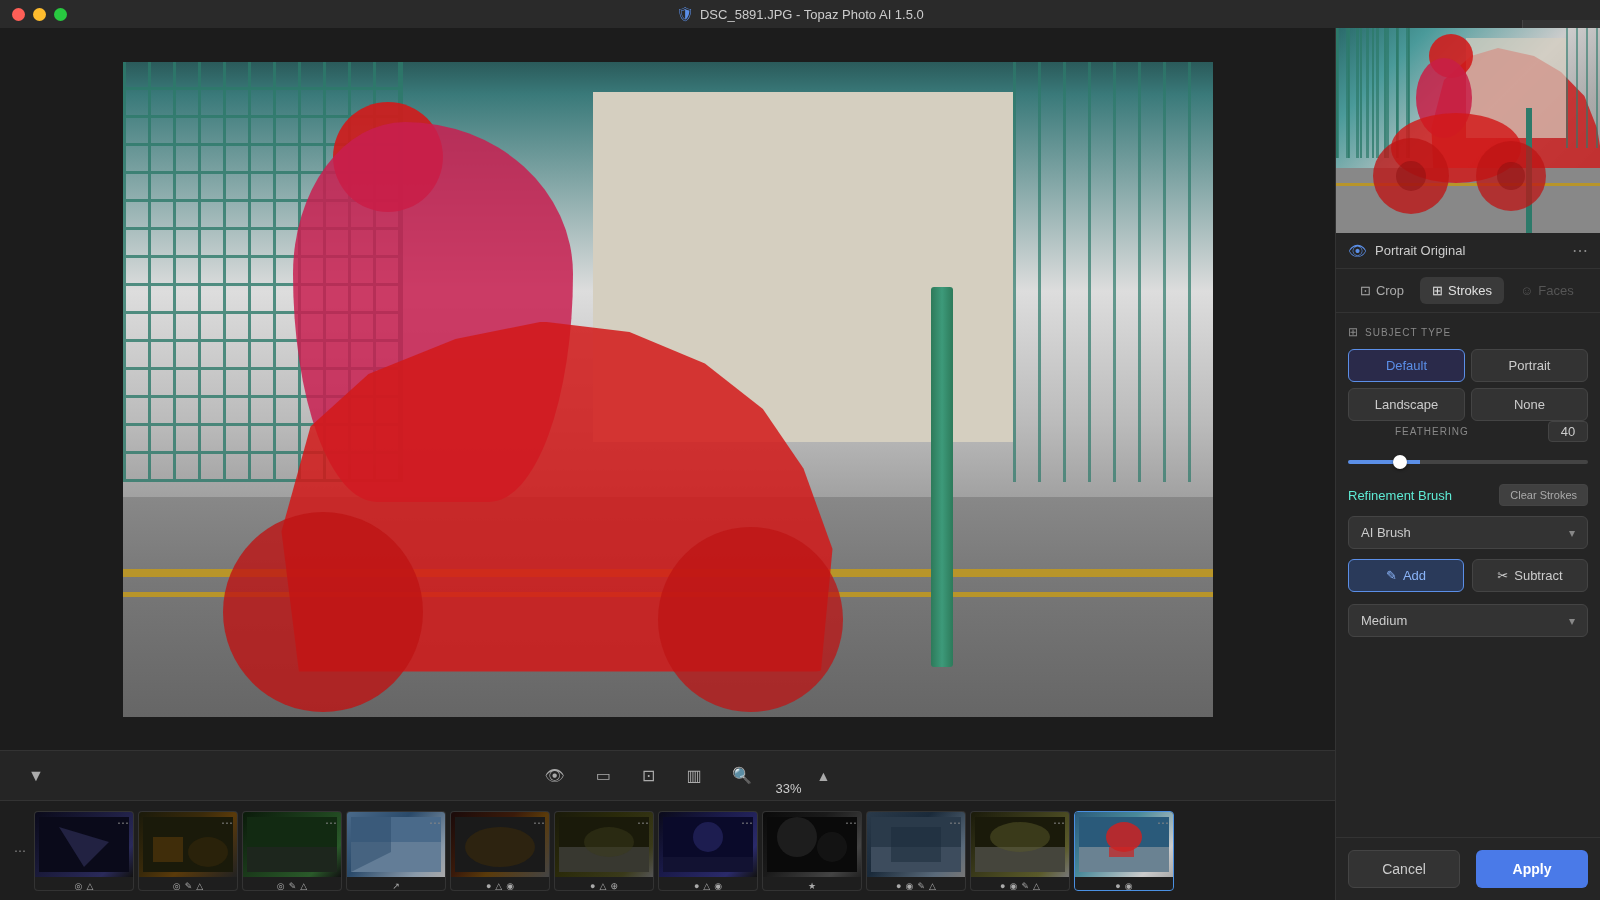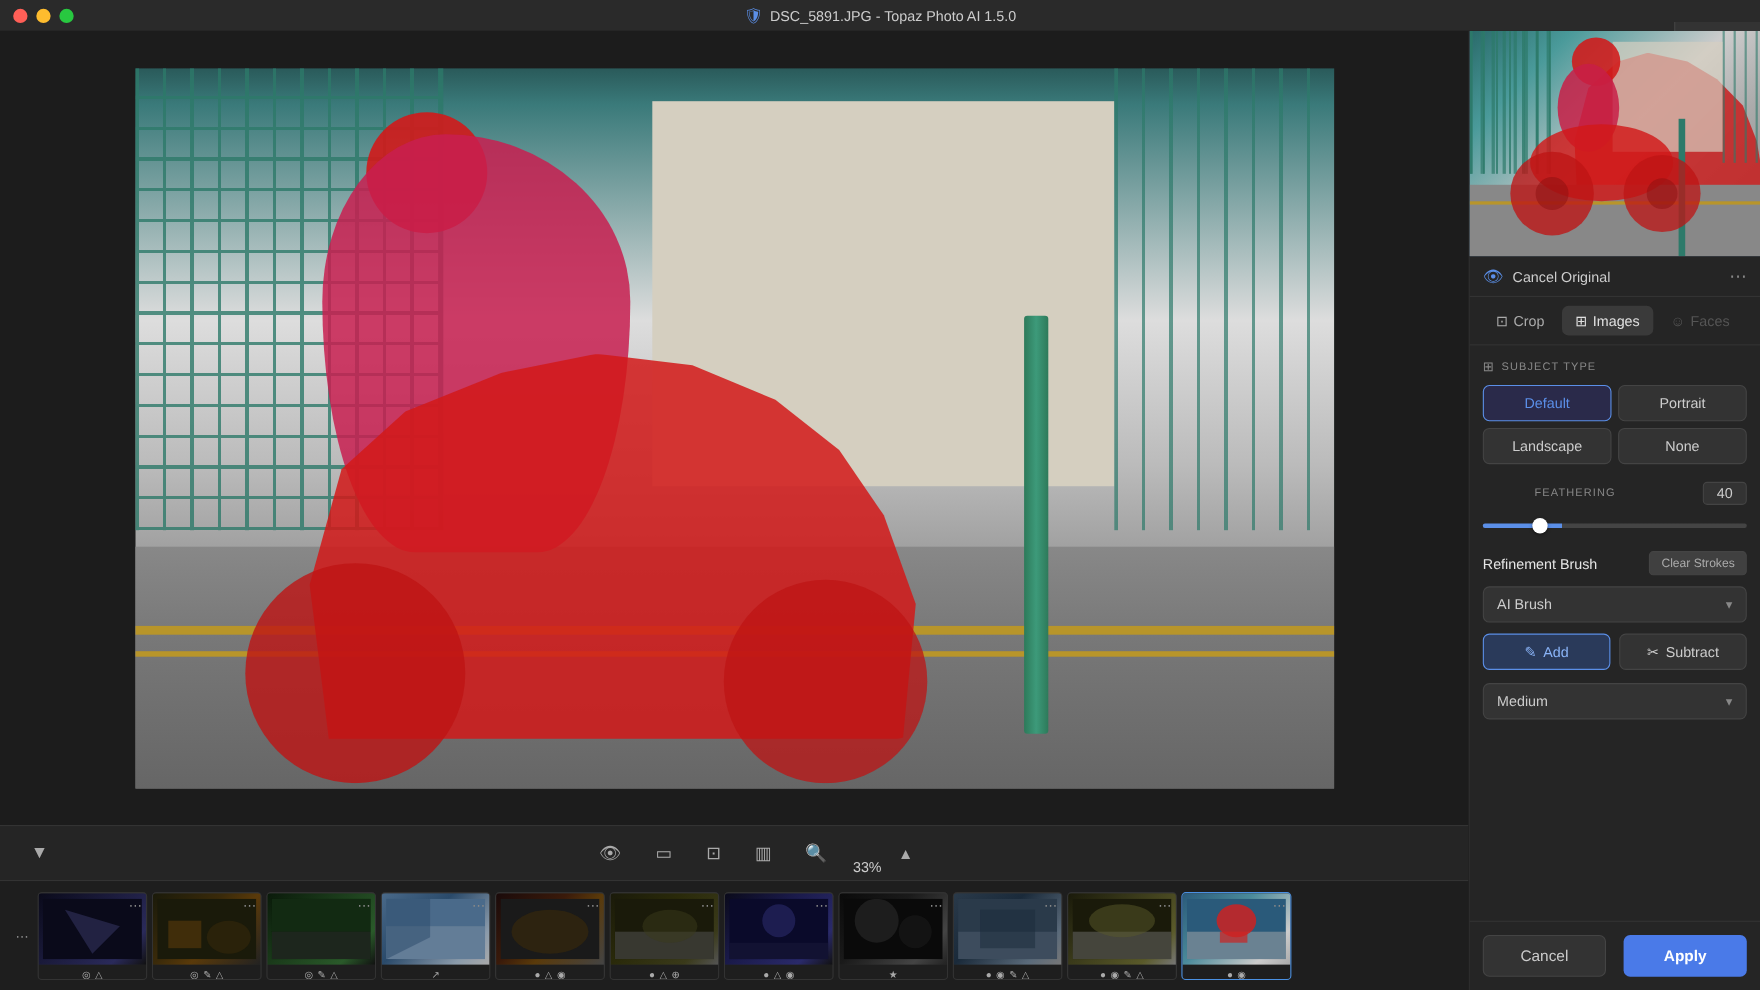--- a/index.html
+++ b/index.html
@@ -522,21 +522,20 @@
     .section-label-icon {
       font-size: 12px;
       color: #888;
     }
 
     
     .subject-type-grid {
       display: grid;
       grid-template-columns: 1fr 1fr;
       gap: 6px;
-      margin-bottom: 16px;
     }
 
     .stype-btn {
       padding: 8px;
       border-radius: 6px;
       border: 1px solid #444;
       background: #333;
       color: #ccc;
       font-size: 13px;
       cursor: pointer;
@@ -604,21 +603,21 @@
 
     .refinement-header {
       display: flex;
       align-items: center;
       justify-content: space-between;
       margin-bottom: 10px;
     }
 
     .refinement-title {
       font-size: 13px;
-      color: #e5e5e5;
+      color: #5eead4;
     }
 
     .clear-strokes-btn {
       padding: 4px 10px;
       background: #404040;
       border: 1px solid #444;
       border-radius: 4px;
       color: #aaa;
       font-size: 11px;
       cursor: pointer;
@@ -1035,33 +1034,33 @@
 
           <circle cx="175" cy="148" r="35" fill="rgba(190,20,20,0.75)"></circle>
           <circle cx="175" cy="148" r="14" fill="rgba(140,15,15,0.5)"></circle>
         </svg>
       </div>
     </div>
 
     <div id="viewing-bar">
       <div class="viewing-left">
         <span class="eye-icon">👁</span>
-        <span>Cancel Original</span>
+        <span>Portrait Original</span>
       </div>
       <span class="more-icon">⋯</span>
     </div>
 
     <div id="selection-tabs">
       <button class="sel-tab">
         <span>⊡</span>
         <span>Crop</span>
       </button>
       <button class="sel-tab active">
         <span>⊞</span>
-        <span>Images</span>
+        <span>Strokes</span>
       </button>
       <button class="sel-tab disabled">
         <span>☺</span>
         <span>Faces</span>
       </button>
     </div>
 
     <div id="panel-content">
 
       <div class="section-label">

